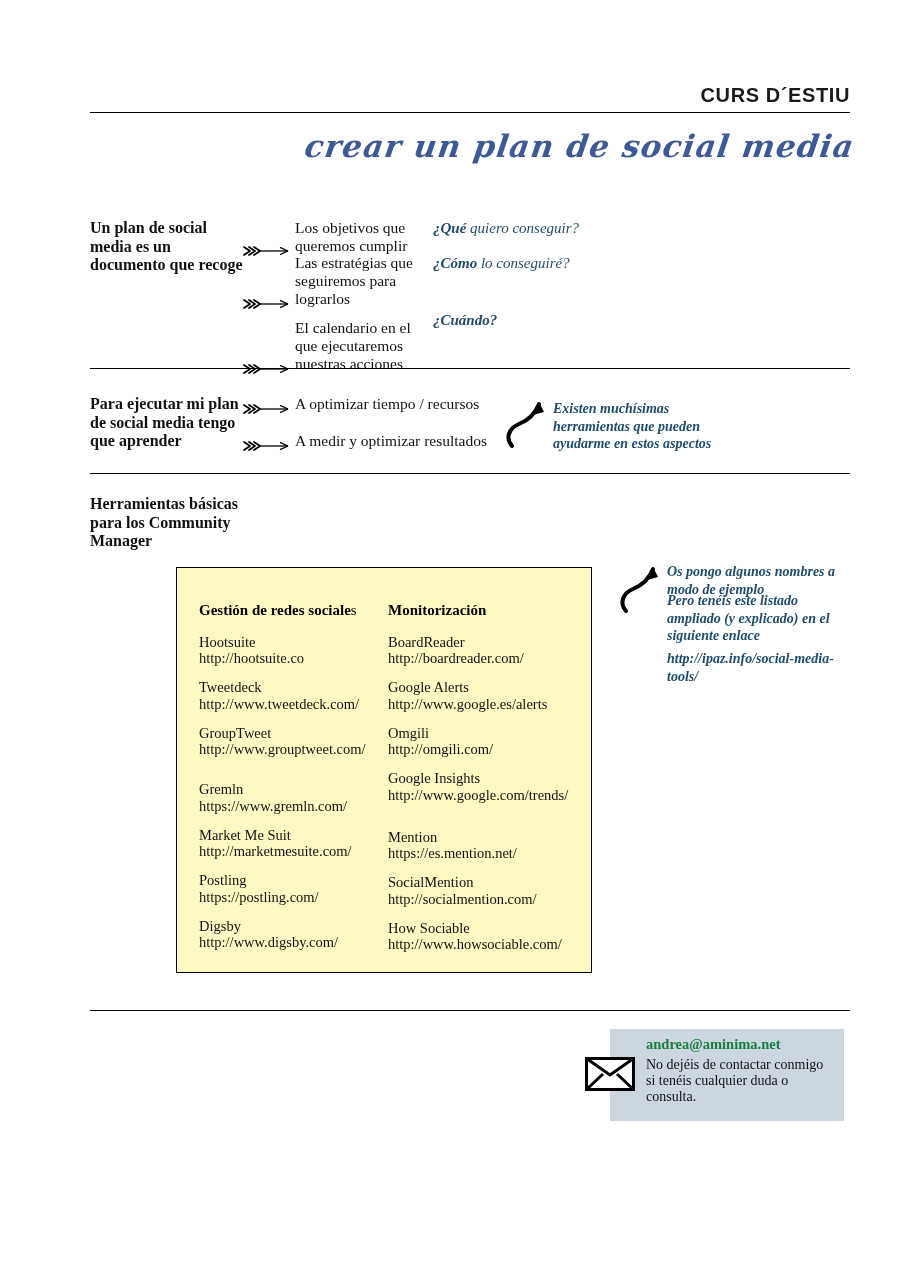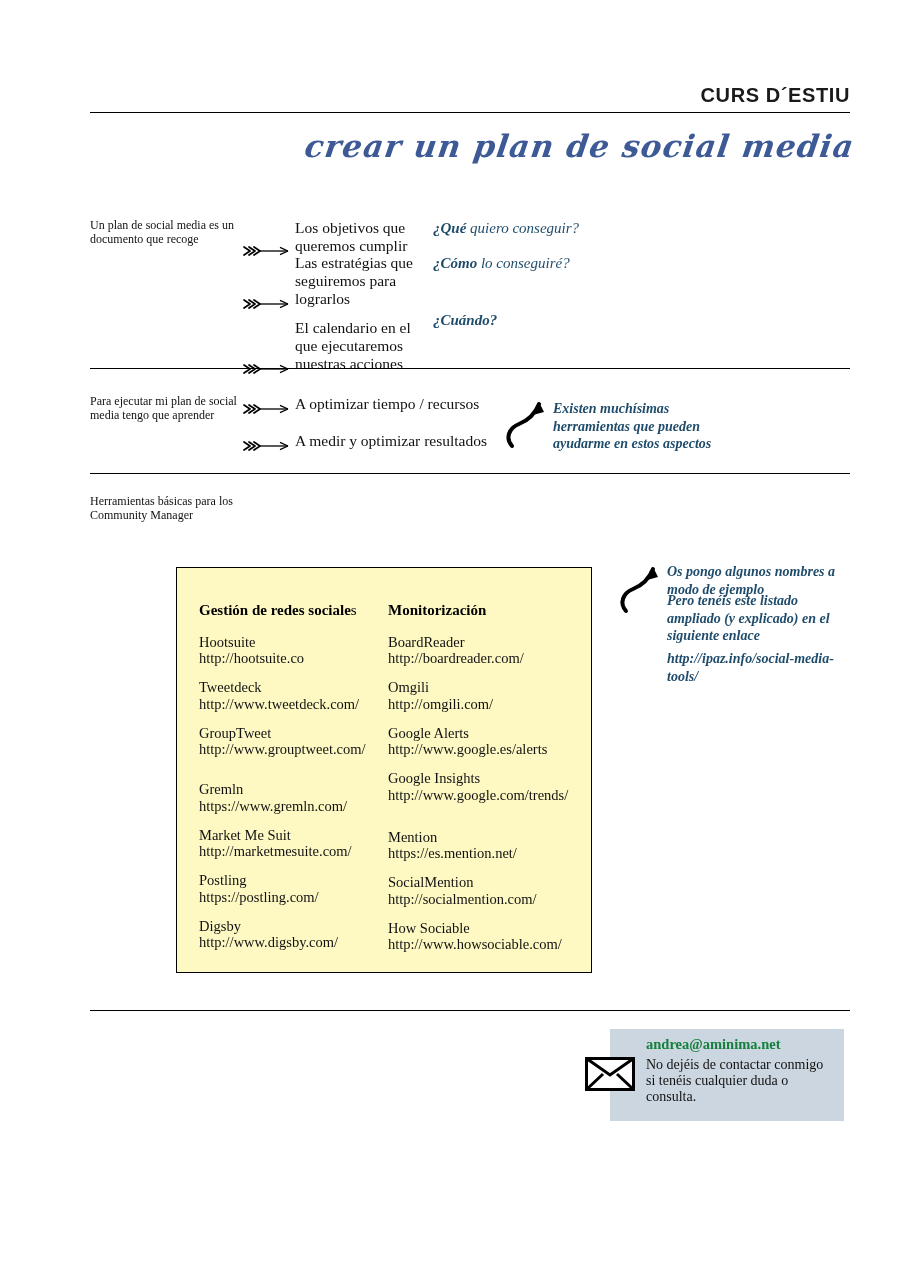--- a/index.html
+++ b/index.html
@@ -54,24 +54,25 @@
     font-size: 31px;
     color: #3d5a96;
     letter-spacing: 1.2px;
     white-space: nowrap;
     transform: skewX(-8deg);
   }
 
   
   .lead {
     position: absolute;
-    font-size: 12px;
+    font-size: 16px;
     line-height: 1.16;
     color: #111;
     width: 160px;
+    font-weight: bold;
   }
 
   .arrow-row {
     position: absolute;
     display: flex;
     align-items: flex-end;
   }
   .arrow-glyph {
     font-family: "DejaVu Sans", sans-serif;
     font-size: 15px;
@@ -310,26 +311,26 @@
     </div>
 
     <div class="col right">
       <div class="col-head"><span>Monitorización</span><span class="tail"></span></div>
 
       <div class="tool">
         <span>BoardReader</span>
         <span class="url">http://boardreader.com/</span>
       </div>
       <div class="tool">
+        <span>Google Alerts</span>
+        <span class="url">http://www.google.es/alerts</span>
+      </div>
+      <div class="tool">
         <span>Omgili</span>
         <span class="url">http://omgili.com/</span>
-      </div>
-      <div class="tool">
-        <span>Google Alerts</span>
-        <span class="url">http://www.google.es/alerts</span>
       </div>
       <div class="tool" style="margin-bottom:26px;">
         <span>Google Insights</span>
         <span class="url">http://www.google.com/trends/</span>
       </div>
       <div class="tool">
         <span>Mention</span>
         <span class="url">https://es.mention.net/</span>
       </div>
       <div class="tool">

